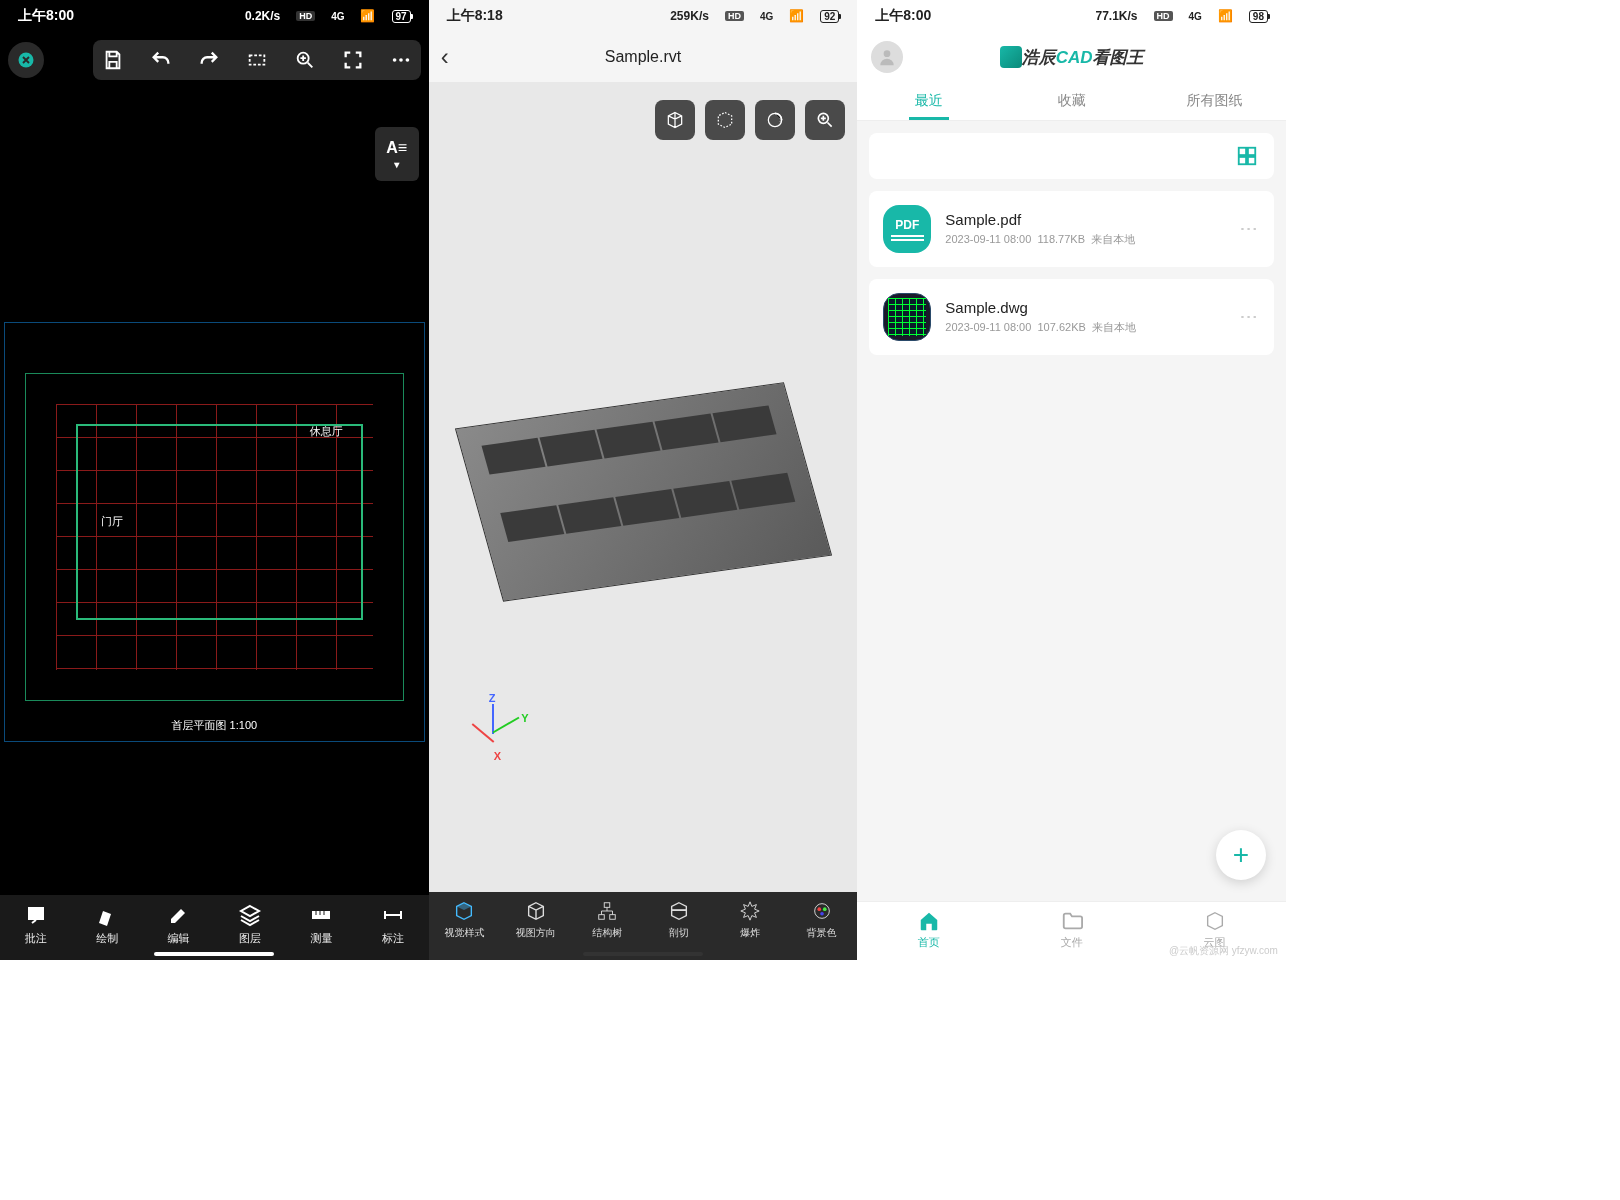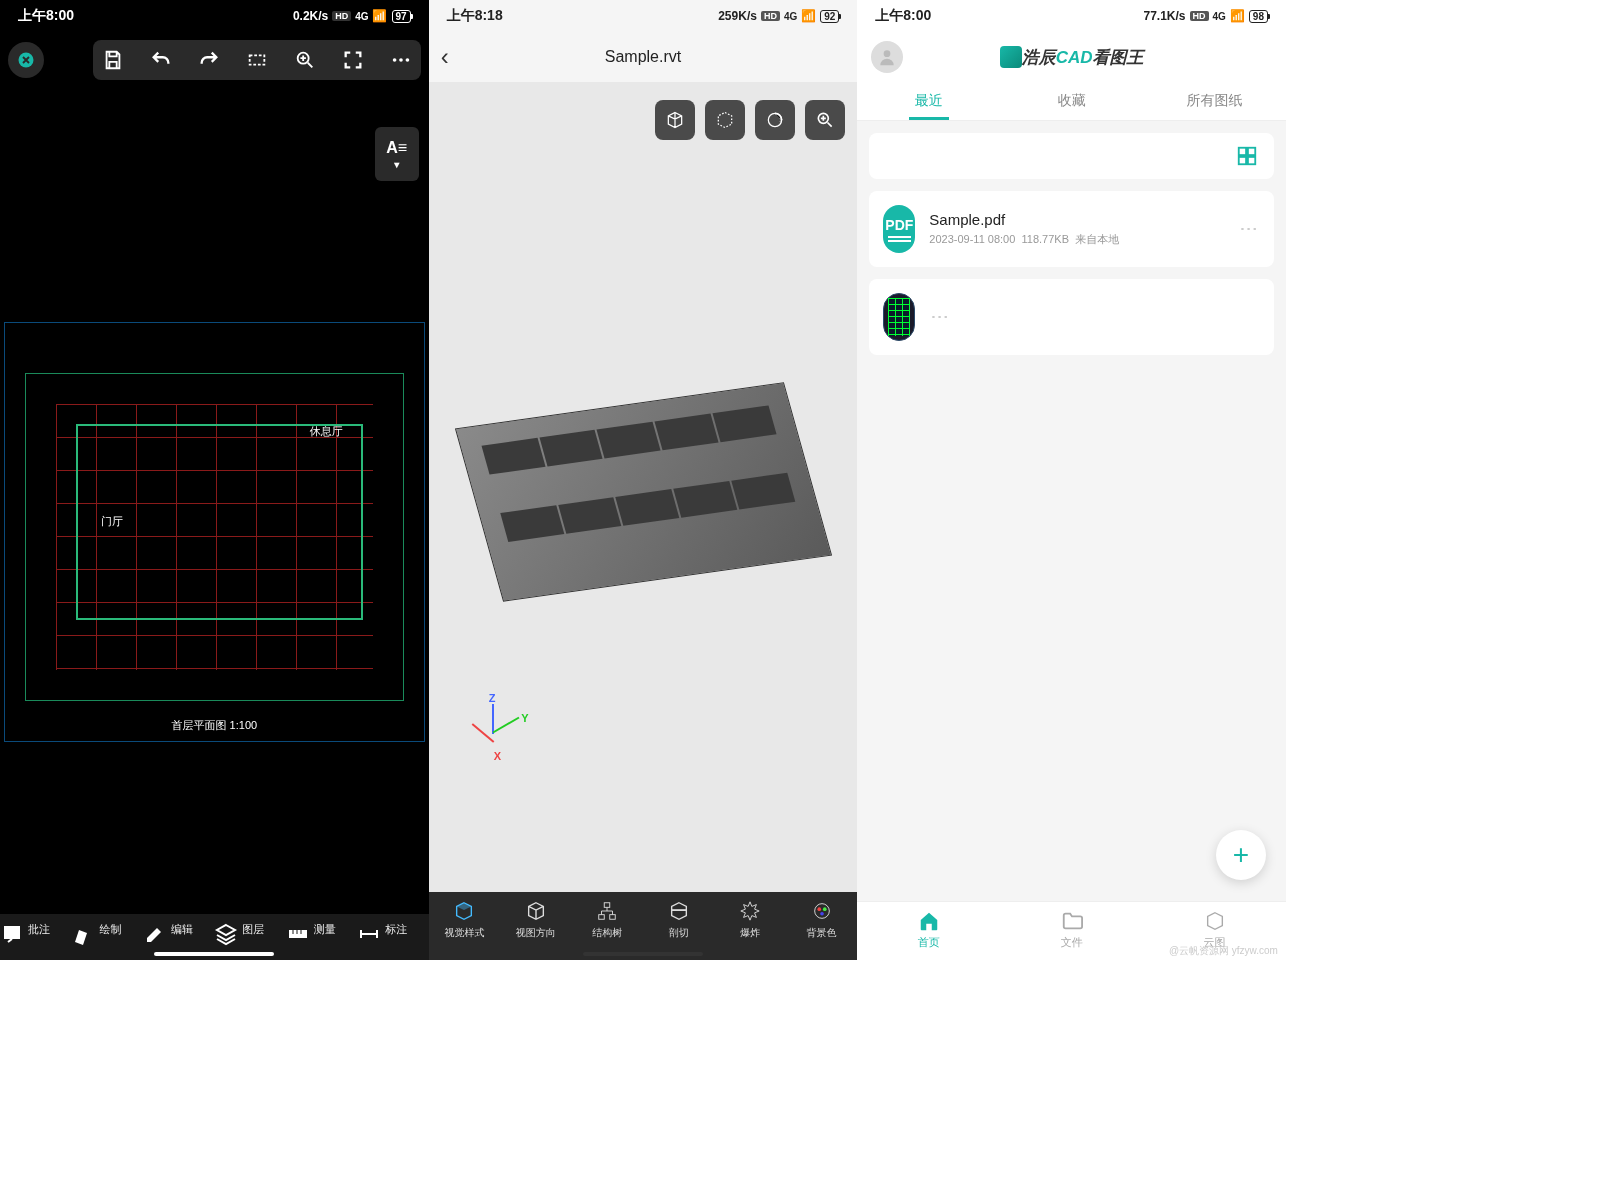--- a/index.html
+++ b/index.html
@@ -2,21 +2,21 @@
 <html><head>
 <meta charset="utf-8">
 <style>
 *{margin:0;padding:0;box-sizing:border-box;font-family:-apple-system,sans-serif}
 body{width:1286px;height:960px;display:flex;background:#fff;overflow:hidden}
 .screen{width:428.67px;height:960px;display:flex;flex-direction:column;position:relative}
 .status{height:32px;display:flex;align-items:center;justify-content:space-between;padding:0 18px;font-size:14px;font-weight:600}
 .s1{background:#000;color:#fff}
 .s2{background:#f5f5f5;color:#222}
 .s3{background:#fff;color:#222}
-.status-r{display:flex;align-items:center;gap:4px;font-size:12px}
+.status-r{display:flex;align-items:center;gap:16px;font-size:12px}
 .hd-badge{background:#333;color:#fff;padding:0 3px;border-radius:2px;font-size:9px}
 .s2 .hd-badge,.s3 .hd-badge{background:#555}
 .batt{border:1.5px solid currentColor;border-radius:3px;padding:0 3px;font-size:10px;position:relative}
 .batt::after{content:"";position:absolute;right:-3px;top:3px;width:2px;height:5px;background:currentColor;border-radius:0 1px 1px 0}
 
 
 .s1-body{flex:1;background:#000;position:relative}
 .top-tb{position:absolute;top:8px;left:8px;right:8px;display:flex;align-items:center;gap:6px}
 .close-btn{width:36px;height:36px;border-radius:50%;background:#2a2a2a;display:flex;align-items:center;justify-content:center;color:#18b8a8;font-size:20px}
 .tb-group{background:#2a2a2a;border-radius:8px;display:flex;align-items:center;padding:6px;gap:20px;margin-left:auto}
@@ -24,21 +24,21 @@
 .text-btn{position:absolute;top:95px;right:10px;width:44px;height:54px;background:#2a2a2a;border-radius:6px;display:flex;flex-direction:column;align-items:center;justify-content:center;color:#fff;font-weight:700;font-size:16px}
 .text-btn::after{content:"▾";font-size:10px;margin-top:2px}
 .cad-view{position:absolute;top:290px;left:4px;right:4px;height:420px;border:1px solid #0a4a7a}
 .cad-inner{position:absolute;inset:50px 20px 40px 20px;border:1px solid #1a8a5a}
 .cad-grid{position:absolute;inset:30px;background:linear-gradient(#8a1a1a 1px,transparent 1px) 0 0/100% 33px,linear-gradient(90deg,#8a1a1a 1px,transparent 1px) 0 0/40px 100%}
 .cad-walls{position:absolute;inset:50px 40px 80px 50px;border:2px solid #2aba7a}
 .cad-label{position:absolute;bottom:8px;left:50%;transform:translateX(-50%);color:#fff;font-size:11px}
 .cad-room1{position:absolute;top:50px;right:60px;color:#fff;font-size:11px}
 .cad-room2{position:absolute;top:140px;left:75px;color:#fff;font-size:11px}
 .s1-bottom{background:#1a1a1a;display:flex;padding:8px 0 14px}
-.s1-tab{flex:1;display:flex;flex-direction:row;align-items:flex-start;gap:4px;color:#eee;font-size:11px}
+.s1-tab{flex:1;display:flex;flex-direction:column;align-items:center;gap:4px;color:#eee;font-size:11px}
 .s1-tab svg{width:24px;height:24px}
 .home-ind{position:absolute;bottom:4px;left:50%;transform:translateX(-50%);width:120px;height:4px;background:#fff;border-radius:2px}
 .s1 .home-ind{background:#fff}
 .s2-head{height:50px;background:#f5f5f5;display:flex;align-items:center;padding:0 12px;position:relative}
 .back-ic{font-size:24px;color:#333}
 .s2-title{position:absolute;left:50%;transform:translateX(-50%);font-size:16px;color:#222}
 .s2-canvas{flex:1;background:#e8e8e8;position:relative}
 .s2-tools{position:absolute;top:18px;right:12px;display:flex;gap:10px}
 .s2-tool{width:40px;height:40px;background:#4a4a4a;border-radius:8px;display:flex;align-items:center;justify-content:center;color:#fff}
 .model3d{position:absolute;top:280px;left:30px;right:30px;height:240px}
@@ -64,21 +64,21 @@
 .brand-logo{width:22px;height:22px;background:linear-gradient(135deg,#18b8a8,#0a8a7a);border-radius:4px;position:relative}
 .brand-txt{font-weight:700;font-style:italic;font-size:17px;color:#333}
 .brand-txt .cad{color:#18b8a8}
 .s3-tabs{background:#fff;display:flex;border-bottom:1px solid #eee}
 .s3-tabh{flex:1;text-align:center;padding:10px 16px;font-size:14px;color:#888;position:relative}
 .s3-tabh.active{color:#18b8a8}
 .s3-tabh.active::after{content:"";position:absolute;bottom:0;left:50%;transform:translateX(-50%);width:40px;height:3px;background:#18b8a8}
 .search-row{background:#fff;margin:12px;border-radius:8px;height:46px;display:flex;align-items:center;justify-content:flex-end;padding:0 16px}
 .grid-ic{color:#18b8a8}
 .file-card{background:#fff;margin:0 12px 12px;border-radius:8px;padding:14px;display:flex;align-items:center;gap:14px}
-.file-ic{width:32px;height:48px;border-radius:16px;display:flex;flex-direction:column;align-items:center;justify-content:center;font-size:14px;font-weight:700;color:#fff;position:relative}
+.file-ic{width:48px;height:48px;border-radius:16px;display:flex;flex-direction:column;align-items:center;justify-content:center;font-size:12px;font-weight:700;color:#fff;position:relative}
 .pdf-ic{background:#18b8a8}
 .dwg-ic{background:#1a1a2a;border:1px solid #2a4a6a;padding:4px}
 .dwg-thumb{width:100%;height:100%;background:linear-gradient(#0f3 1px,transparent 1px) 0 0/100% 6px,linear-gradient(90deg,#0f3 1px,transparent 1px) 0 0/7px 100%,#0a1a2a}
 .file-info{flex:1}
 .file-name{font-size:15px;color:#222;margin-bottom:4px}
 .file-meta{font-size:11px;color:#999}
 .more-v{color:#ccc;font-size:18px;writing-mode:vertical-lr}
 .fab{position:absolute;right:20px;bottom:80px;width:50px;height:50px;border-radius:50%;background:#fff;box-shadow:0 3px 12px rgba(0,0,0,.15);display:flex;align-items:center;justify-content:center;color:#18b8a8;font-size:28px}
 .s3-bottom{background:#fff;display:flex;padding:8px 0 10px;border-top:1px solid #eee}
 .s3-tab{flex:1;display:flex;flex-direction:column;align-items:center;gap:3px;font-size:11px;color:#aaa}
@@ -363,20 +363,24 @@
       <div class="file-info">
         <div class="file-name">Sample.pdf</div>
         <div class="file-meta"><span>2023-09-11 08:00</span>&nbsp;&nbsp;<span>118.77KB</span>&nbsp;&nbsp;<span>来自本地</span></div>
       </div>
       <div class="more-v">⋮</div>
     </div>
     <div class="file-card">
       <div class="file-ic dwg-ic">
           <div class="dwg-thumb"></div>
         </div>
+      <div class="file-info">
+        <div class="file-name">Sample.dwg</div>
+        <div class="file-meta"><span>2023-09-11 08:00</span>&nbsp;&nbsp;<span>107.62KB</span>&nbsp;&nbsp;<span>来自本地</span></div>
+      </div>
       <div class="more-v">⋮</div>
     </div>
     <div class="fab">+</div>
   </div>
   <div class="s3-bottom">
     <div class="s3-tab active">
         <svg viewBox="0 0 24 24">
           <path d="M3 11l9-8 9 8v10a1 1 0 01-1 1h-5v-7h-6v7H4a1 1 0 01-1-1z" fill="currentColor"></path>
         </svg>
         <span>首页</span>

